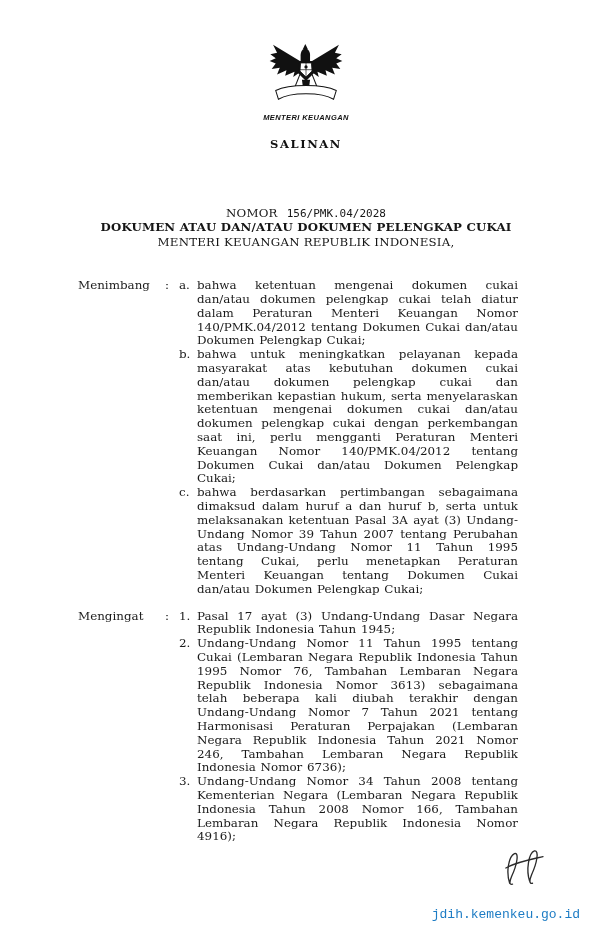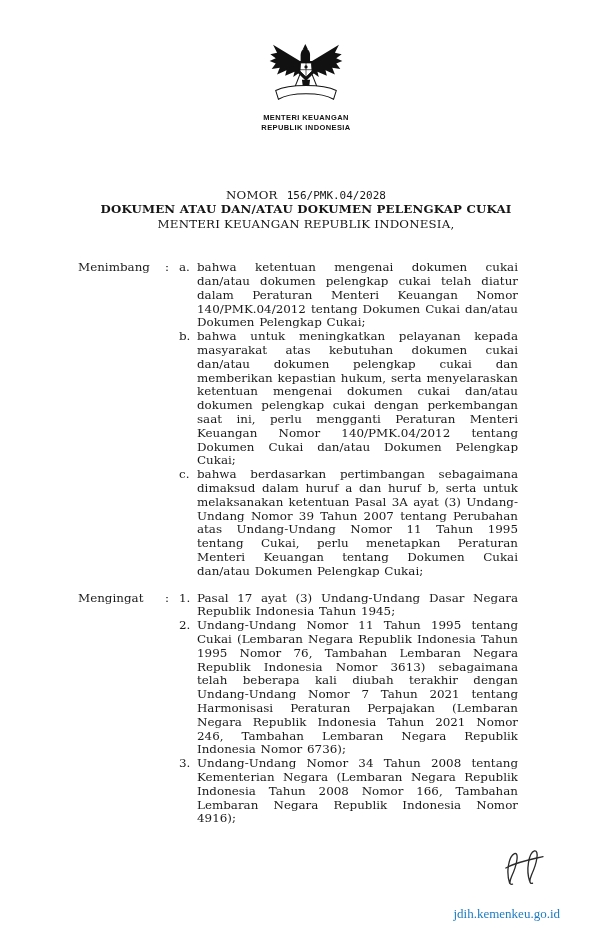--- a/index.html
+++ b/index.html
@@ -14,21 +14,21 @@
     box-sizing:border-box;
   }
   
   .letterhead{padding-top:34px;text-align:center;}
   .emblem{display:inline-block;line-height:0;}
   .ministry-line{
     font-family:"Liberation Sans",sans-serif;
     font-weight:bold;font-size:7.5px;letter-spacing:.4px;
     line-height:10px;color:#111;
   }
-  .ministry-line.first{margin-top:5px;}
+  .ministry-line.first{margin-top:5px;font-style:italic;}
   .salinan{
     margin-top:14px;
     font-weight:bold;font-size:11.5px;letter-spacing:1.6px;color:#111;
   }
   
   .title-block{
     margin-top:56px;text-align:center;
     font-size:11.8px;line-height:13.4px;letter-spacing:.2px;color:#161616;
   }
   .title-block .tline{margin:0 0 1px 0;}
@@ -55,22 +55,22 @@
     position:relative;
     padding-left:18px;
     text-align:justify;
     text-justify:inter-word;
     word-spacing:1px;
   }
   .item .marker{position:absolute;left:0;top:0;}
   
   .signature{position:absolute;right:66px;bottom:48px;line-height:0;}
   .footer-link{
-    position:absolute;right:52px;bottom:14px;
-    font-family:Liberation Serif, serif;
+    position:absolute;right:32px;bottom:14px;
+    font-family:Liberation Mono, monospace;
     font-size:13px;color:#1d7cc4;
   }
 </style>
 </head>
 <body>
 
 <div class="page">
 
   <header class="letterhead">
     <span class="emblem">
@@ -86,21 +86,21 @@
         <path d="M47 43 L63 43 L64 55 L55 64 L46 55 Z" fill="#ffffff" stroke="#111111" stroke-width="1.2"></path>
         <line x1="46" y1="53" x2="64" y2="53" stroke="#111111" stroke-width="1"></line>
         <line x1="55" y1="43" x2="55" y2="64" stroke="#111111" stroke-width="1"></line>
         <circle cx="55" cy="49" r="2.4" fill="#111111"></circle>
         <path d="M46 60 L38 80" stroke="#111111" stroke-width="1.6" fill="none"></path>
         <path d="M64 60 L72 80" stroke="#111111" stroke-width="1.6" fill="none"></path>
         <path d="M10 84 C 30 74 80 74 100 84 L96 97 C 78 86 32 86 14 97 Z" fill="#ffffff" stroke="#111111" stroke-width="1.5"></path>
       </svg>
     </span>
     <div class="ministry-line first">MENTERI KEUANGAN</div>
-    <div class="ministry-line">REPUBLIK INDONESIA</div>
+    <div class="salinan">SALINAN</div>
   </header>
 
   <section class="title-block">
     <div class="tline">
       <span>NOMOR</span><span class="nomor-value">156/PMK.04/2028</span>
     </div>
     <div class="tline subject">DOKUMEN ATAU DAN/ATAU DOKUMEN PELENGKAP CUKAI</div>
     <div class="tline authority">MENTERI KEUANGAN REPUBLIK INDONESIA,</div>
   </section>
 

